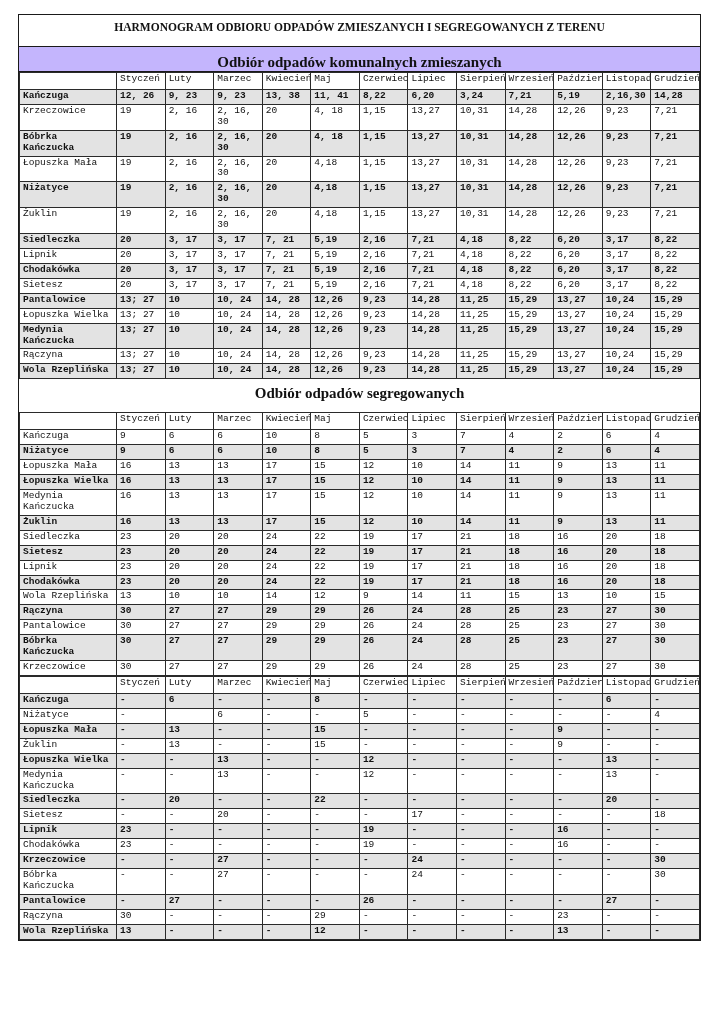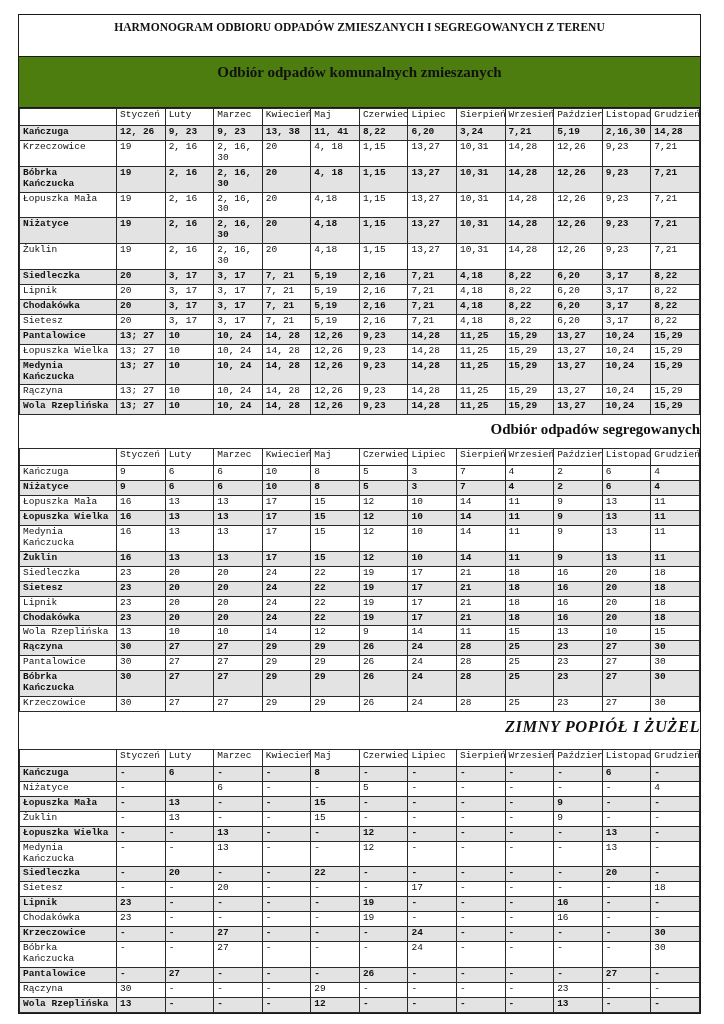--- a/index.html
+++ b/index.html
@@ -18,41 +18,40 @@
   .page-frame {
     position: absolute;
     left: 18px;
     top: 14px;
     width: 681px;
     border: 1.5px solid #1a1a1a;
     background: #fff;
   }
   .title-box {
     border-bottom: 1px solid #1a1a1a;
-    padding: 5px 10px 21px 10px;
+    padding: 5px 10px 11px 10px;
     text-align: center;
     font-weight: bold;
     font-size: 11.5px;
     line-height: 1.3;
   }
   .section-band {
     text-align: center;
     font-weight: bold;
     font-size: 15px;
     padding: 7px 0 9px 0;
   }
   .band-gray {
-    background: #4d7c0f;
+    background: #c4b5fd;
     border-bottom: 1px solid #1a1a1a;
-    padding: 7px 0 26px 0;
+    padding: 7px 0 0 0;
   }
   .band-white {
     background: #ffffff;
     padding: 6px 0 10px 0;
-    text-align: right;
   }
   .band-italic {
     font-style: italic;
     font-size: 16.5px;
     letter-spacing: 0.5px;
     padding: 5px 0 12px 0;
   }
   table.schedule {
     width: 100%;
     border-collapse: collapse;
@@ -589,21 +588,20 @@
           <td>24</td>
           <td>28</td>
           <td>25</td>
           <td>23</td>
           <td>27</td>
           <td>30</td>
         </tr>
       </tbody>
   </table>
 
-  <div class="section-band band-white band-italic">ZIMNY POPIÓŁ I ŻUŻEL</div>
 
   <table class="schedule">
     <thead>
       <tr>
         <th class="corner"></th>
       <th>Styczeń</th>
           <th>Luty</th>
           <th>Marzec</th>
           <th>Kwiecień</th>
           <th>Maj</th>

